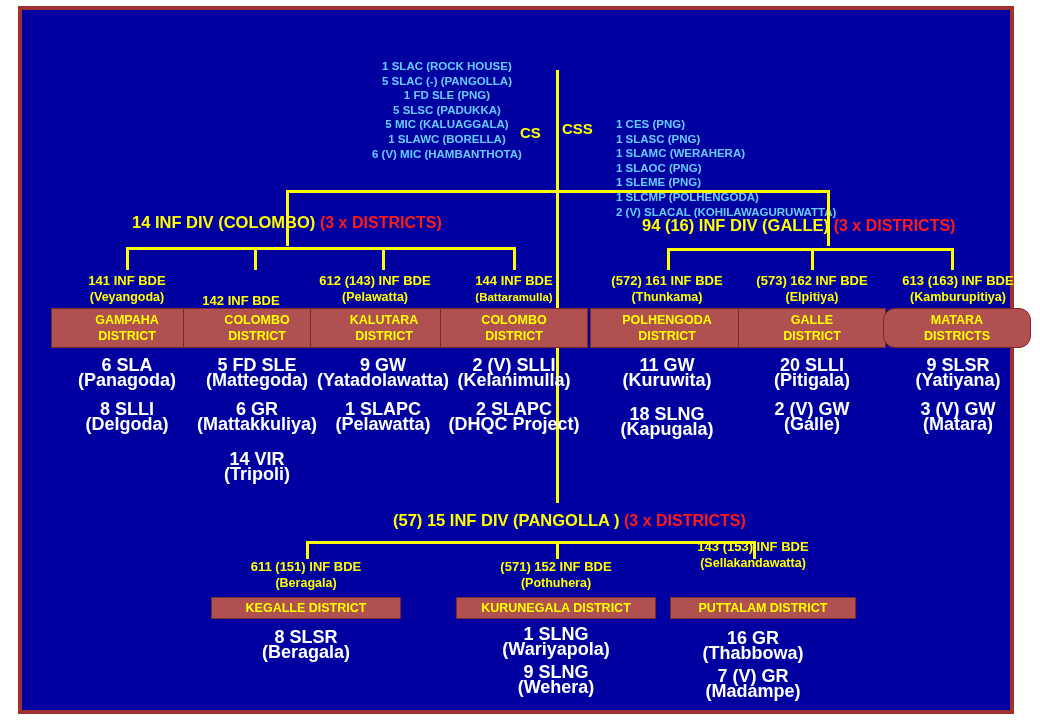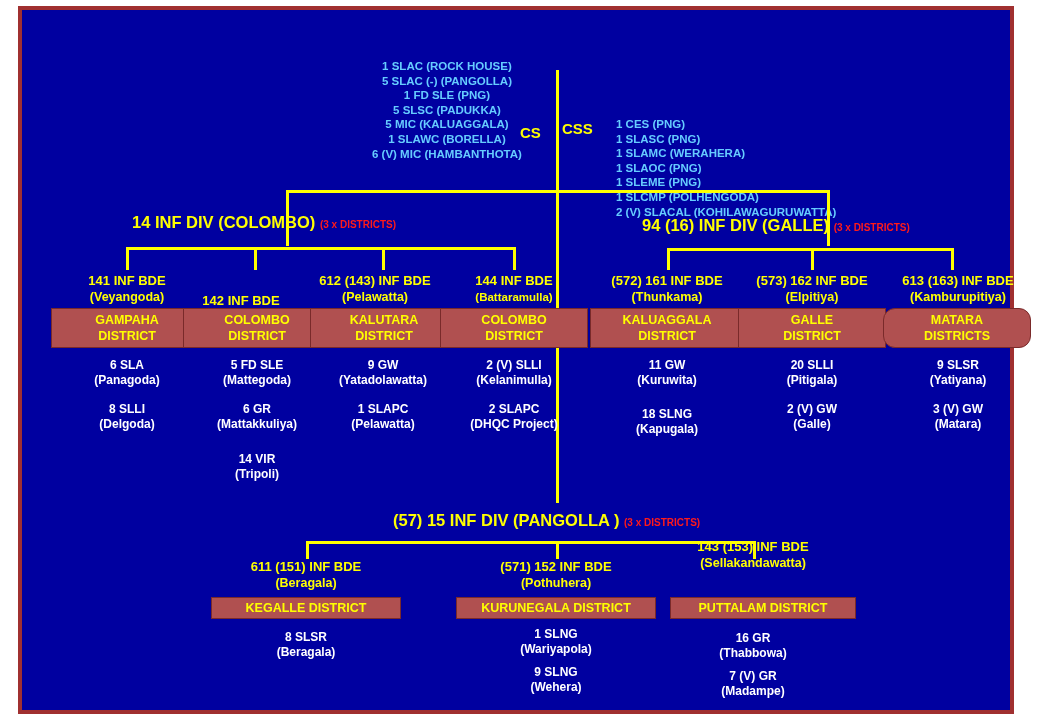--- a/index.html
+++ b/index.html
@@ -31,42 +31,42 @@
   .cslist.right{color:#66ccff;margin-top:48px;}
 
   .cslabel{
     position:absolute; color:#ffff00; font-size:15px; font-weight:bold;
   }
 
   .divhead{
     position:absolute; white-space:nowrap;
     font-size:16.5px; font-weight:bold; color:#ffff00;
   }
-  .divhead .dsub{color:#ff1a1a; font-size:10px;}
+  .divhead .dsub{color:#ff1a1a; font-size:16px;}
 
   .bde{
     position:absolute; text-align:center; color:#ffff00;
     font-size:13px; font-weight:bold; line-height:16px; white-space:nowrap;
   }
   .bde .loc{font-size:12.5px;}
   .bde.small{font-size:12.5px;}
   .bde.small .loc{font-size:11.5px;}
 
   .district{
     position:absolute; box-sizing:border-box;
     background:#b05050; border:1px solid #7a2a2a;
     color:#ffff00; font-size:12.5px; font-weight:bold;
     text-align:center; line-height:16px;
     display:flex; align-items:center; justify-content:center;
     flex-direction:column;
   }
 
   .unit{
     position:absolute; text-align:center; color:#ffffff;
-    font-size:12px; font-weight:bold; line-height:15px; white-space:nowrap;
+    font-size:18px; font-weight:bold; line-height:15px; white-space:nowrap;
   }
 
   
   .ln{position:absolute; background:#ffff00;}
   .lnh{height:3px;}
   .lnv{width:3px;}
 </style>
 </head>
 <body>
 
@@ -197,21 +197,21 @@
     <div class="ln lnh" style="left:645px; top:238px; width:287px;"></div>
     <div class="ln lnv" style="left:645px; top:238px; height:22px;"></div>
     <div class="ln lnv" style="left:789px; top:238px; height:22px;"></div>
     <div class="ln lnv" style="left:929px; top:238px; height:22px;"></div>
 
     <div class="bde" style="left:553px; top:263px; width:184px;">
       <div>(572) 161 INF BDE</div>
       <div class="loc">(Thunkama)</div>
     </div>
     <div class="district" style="left:568px; top:298px; width:154px; height:40px;">
-      <span>KALUAGGALA</span>
+      <span>POLHENGODA</span>
       <span>DISTRICT</span>
     </div>
     <div class="unit" style="left:553px; top:348px; width:184px;">
       <div>11 GW</div>
       <div>(Kuruwita)</div>
     </div>
     <div class="unit" style="left:553px; top:397px; width:184px;">
       <div>18  SLNG</div>
       <div>(Kapugala)</div>
     </div>

